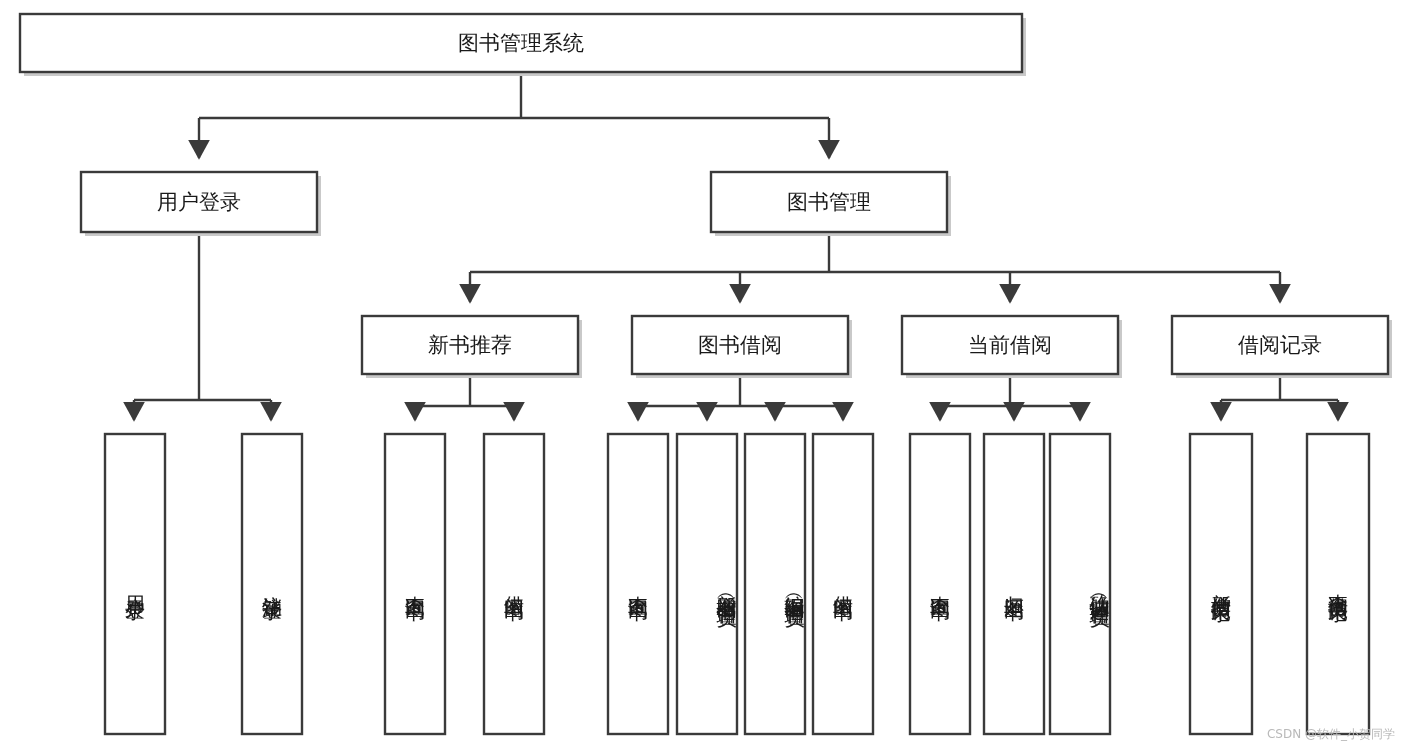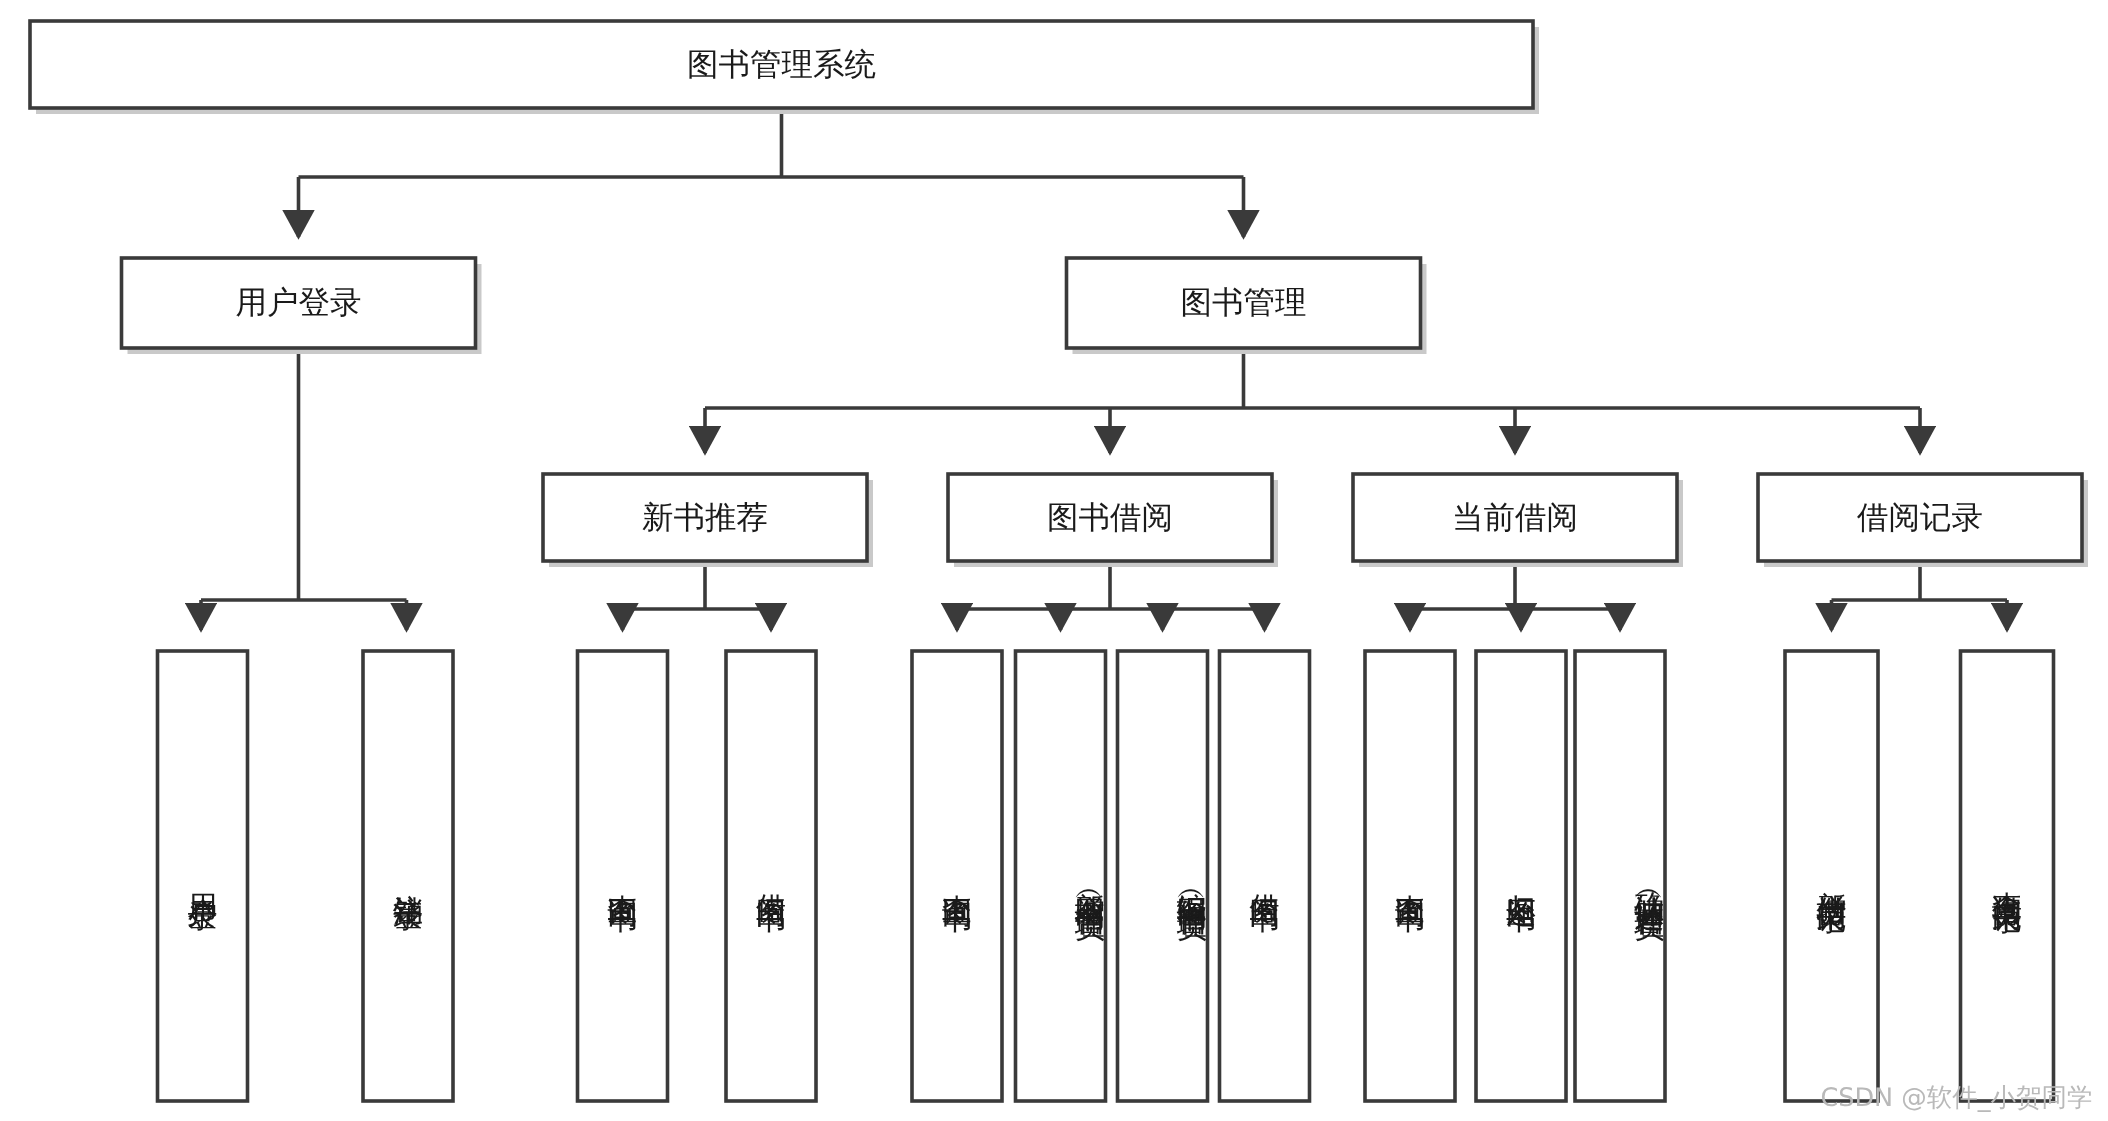--- a/index.html
+++ b/index.html
@@ -67,21 +67,21 @@
     justify-content: center;
     text-align: center;
     white-space: nowrap;
     pointer-events: none;
   }
   .watermark {
     position: absolute;
     right: 10px;
     bottom: 4px;
     font-family: "DejaVu Sans", "Liberation Sans", sans-serif;
-    font-size: 17px;
+    font-size: 12px;
     color: #b9b9b9;
     white-space: nowrap;
   }
 </style>
 </head>
 <body>
 
 <div id="diagram-root">
 
   <svg id="tree-svg" viewBox="0 0 1405 747">

